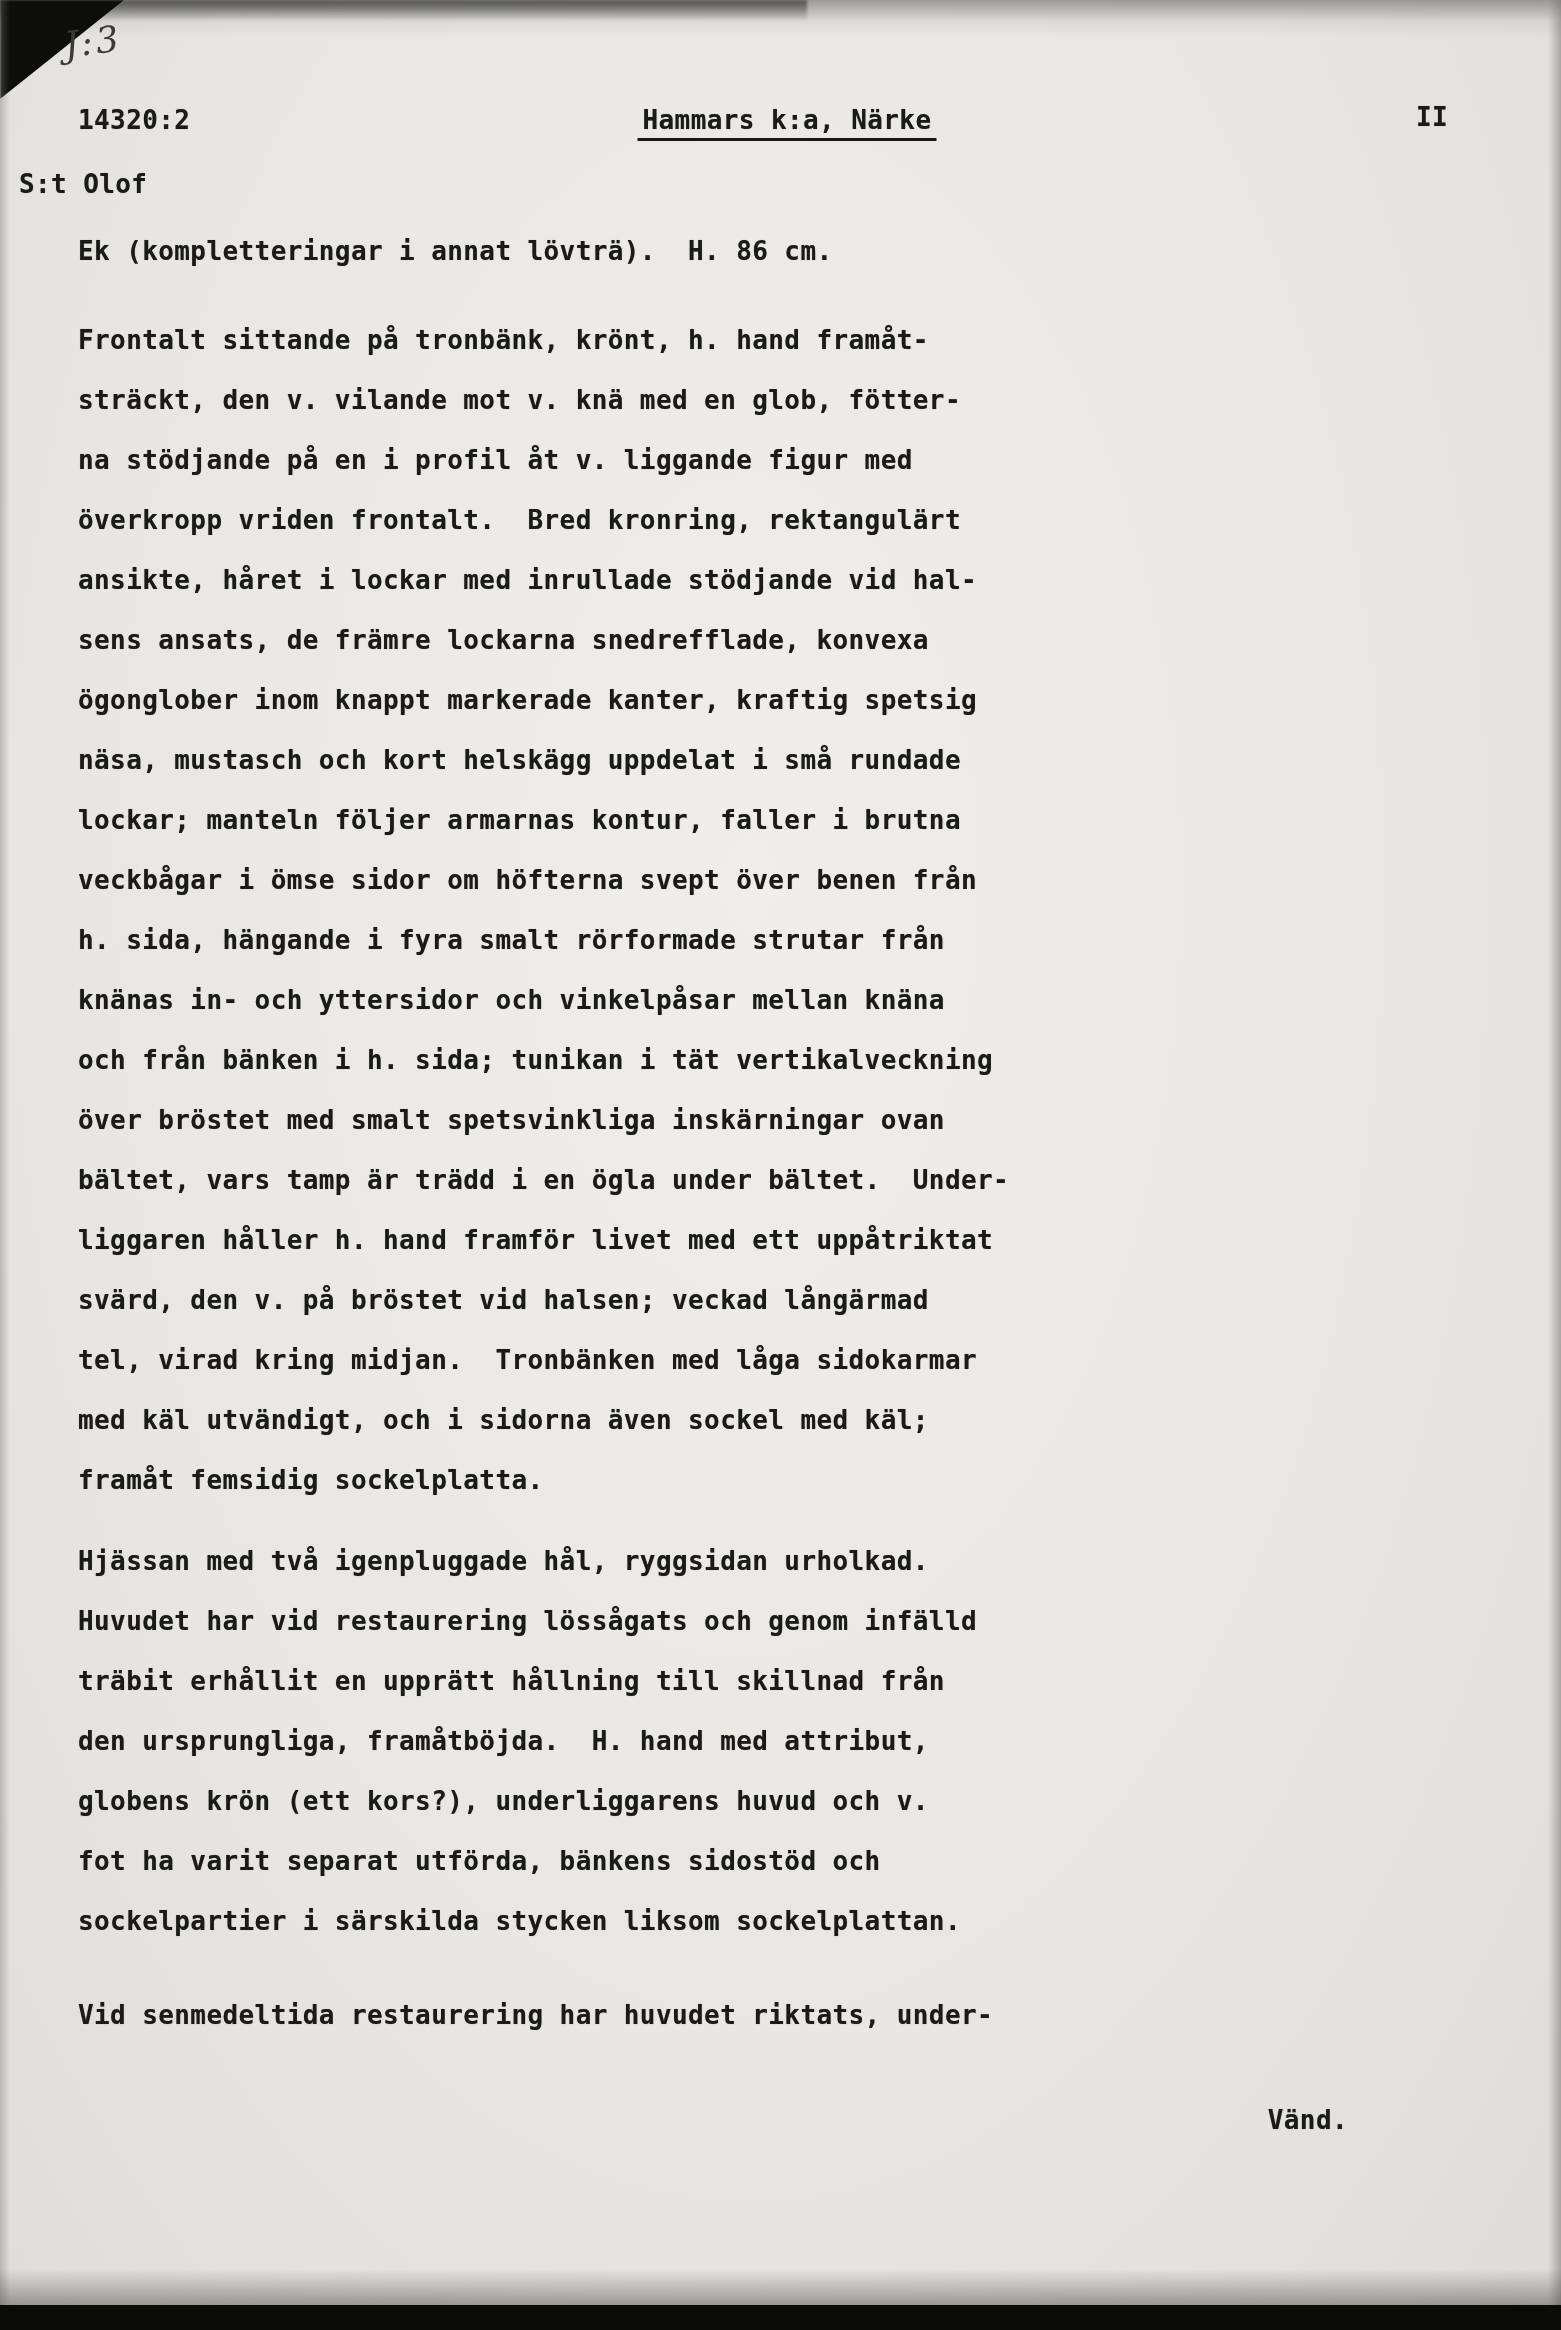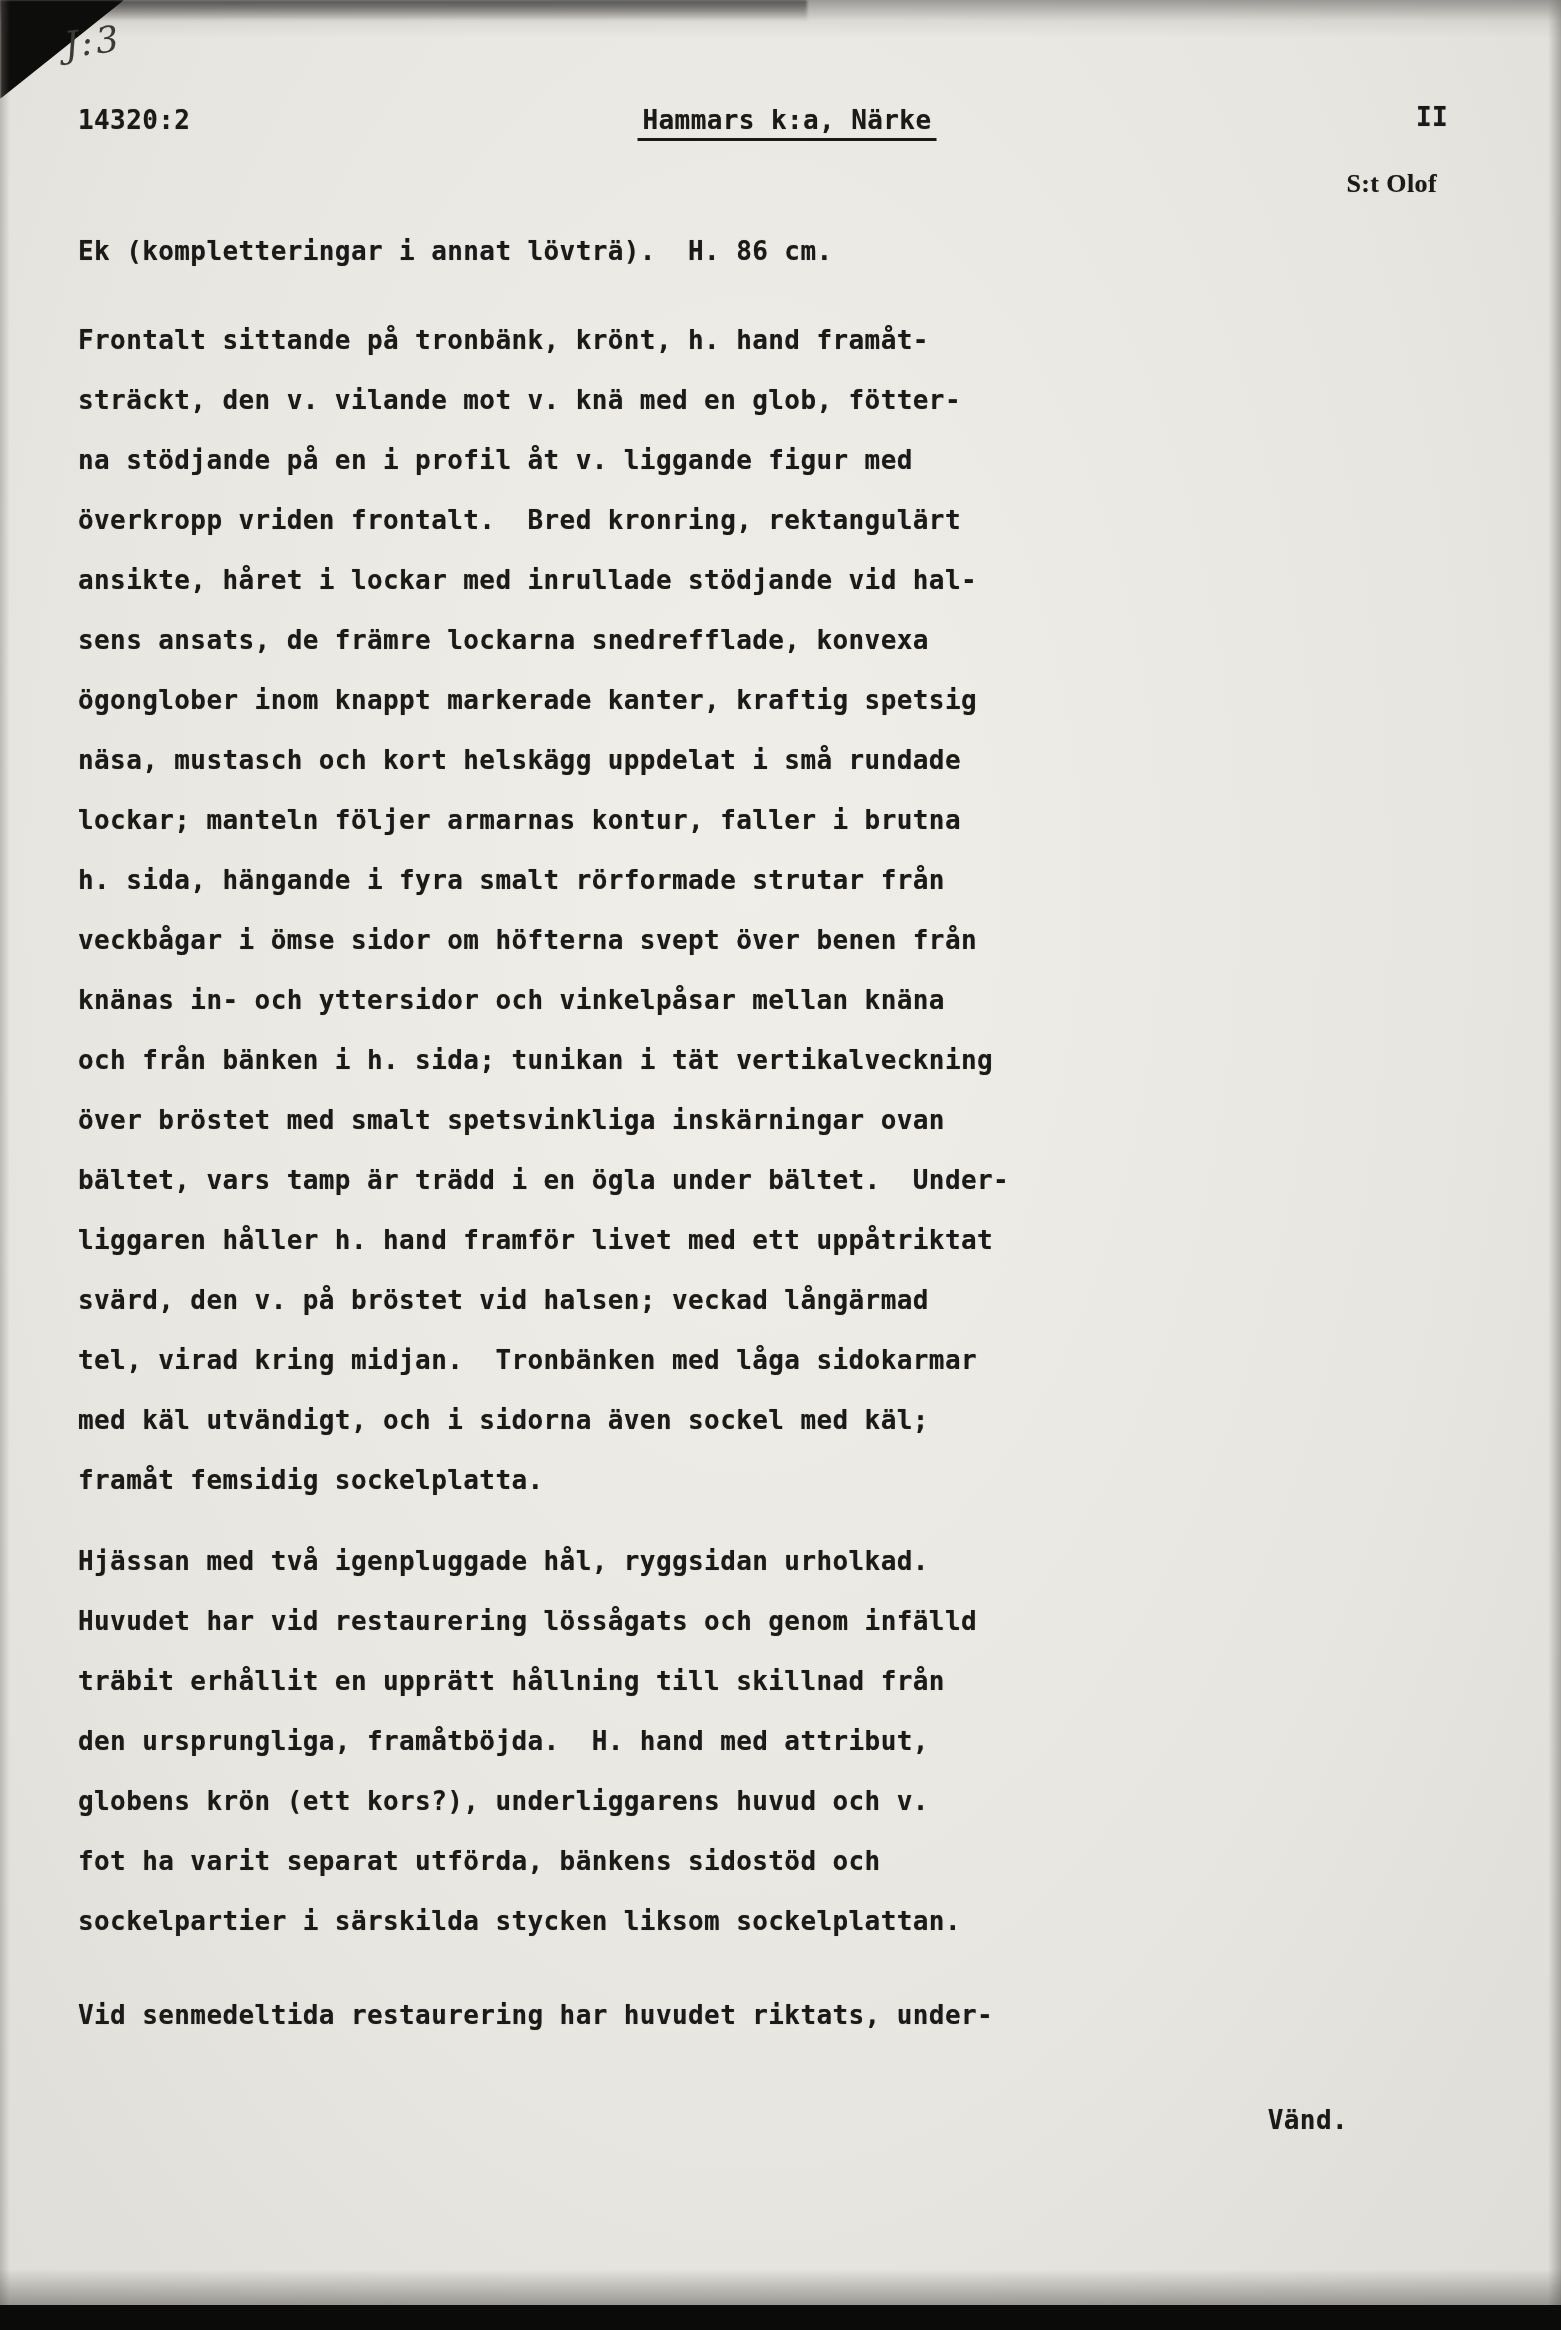--- a/index.html
+++ b/index.html
@@ -81,25 +81,24 @@
     position: absolute; left: 50%; top: 0;
     transform: translateX(-50%);
     border-bottom: 3.3px solid #1a1a18;
     padding: 0 5px 3.3px 5px;
     white-space: pre;
     text-align: center;
   }
   .page-number { position: absolute; right: 48px; top: -3.3px; }
   .subtitle {
     height: 64px;
-    text-align: right;
+    text-align: left;
     position: relative;
     left: -59px;
     white-space: pre;
-    font-family: Liberation Serif, serif;
   }
   .material-line {
     height: 64px;
     margin-top: 3px;
     white-space: pre;
   }
   .para { margin-top: 25px; }
   .para .line { height: 60px; white-space: pre; }
   .para-2 { margin-top: 21.4px; }
   .para-3 { margin-top: 34px; }
@@ -138,22 +137,22 @@
     <div class="para para-1">
         <div class="line">Frontalt sittande på tronbänk, krönt, h. hand framåt-</div>
         <div class="line">sträckt, den v. vilande mot v. knä med en glob, fötter-</div>
         <div class="line">na stödjande på en i profil åt v. liggande figur med</div>
         <div class="line">överkropp vriden frontalt.  Bred kronring, rektangulärt</div>
         <div class="line">ansikte, håret i lockar med inrullade stödjande vid hal-</div>
         <div class="line">sens ansats, de främre lockarna snedrefflade, konvexa</div>
         <div class="line">ögonglober inom knappt markerade kanter, kraftig spetsig</div>
         <div class="line">näsa, mustasch och kort helskägg uppdelat i små rundade</div>
         <div class="line">lockar; manteln följer armarnas kontur, faller i brutna</div>
+        <div class="line">veckbågar i ömse sidor om höfterna svept över benen från</div>
         <div class="line">h. sida, hängande i fyra smalt rörformade strutar från</div>
-        <div class="line">veckbågar i ömse sidor om höfterna svept över benen från</div>
         <div class="line">knänas in- och yttersidor och vinkelpåsar mellan knäna</div>
         <div class="line">och från bänken i h. sida; tunikan i tät vertikalveckning</div>
         <div class="line">över bröstet med smalt spetsvinkliga inskärningar ovan</div>
         <div class="line">bältet, vars tamp är trädd i en ögla under bältet.  Under-</div>
         <div class="line">liggaren håller h. hand framför livet med ett uppåtriktat</div>
         <div class="line">svärd, den v. på bröstet vid halsen; veckad långärmad</div>
         <div class="line">tel, virad kring midjan.  Tronbänken med låga sidokarmar</div>
         <div class="line">med käl utvändigt, och i sidorna även sockel med käl;</div>
         <div class="line">framåt femsidig sockelplatta.</div>
       </div>

